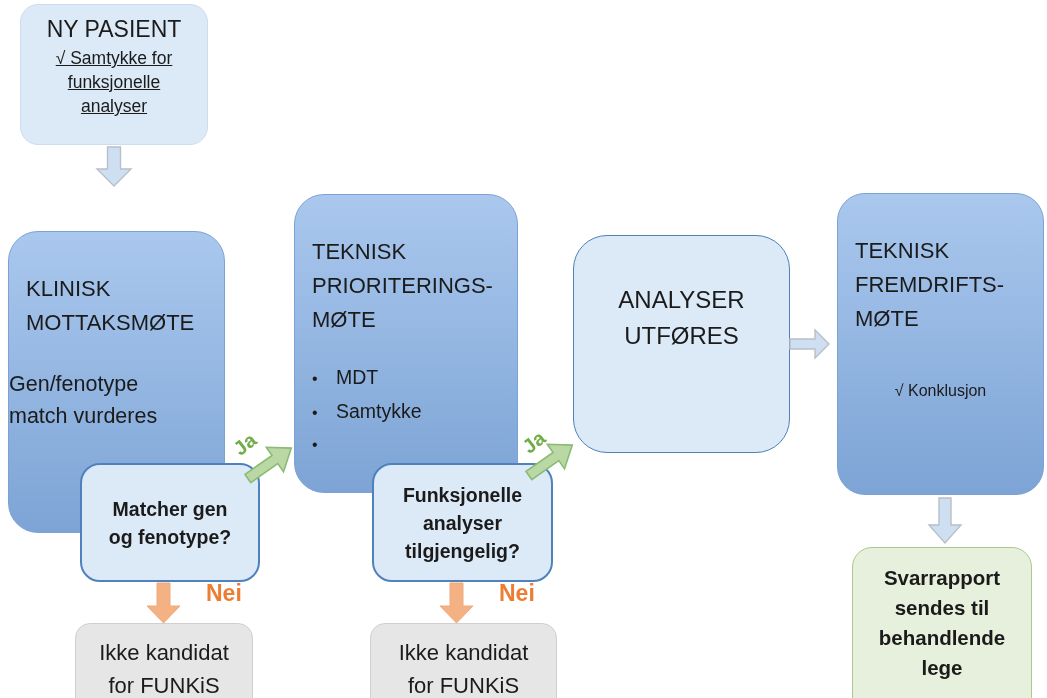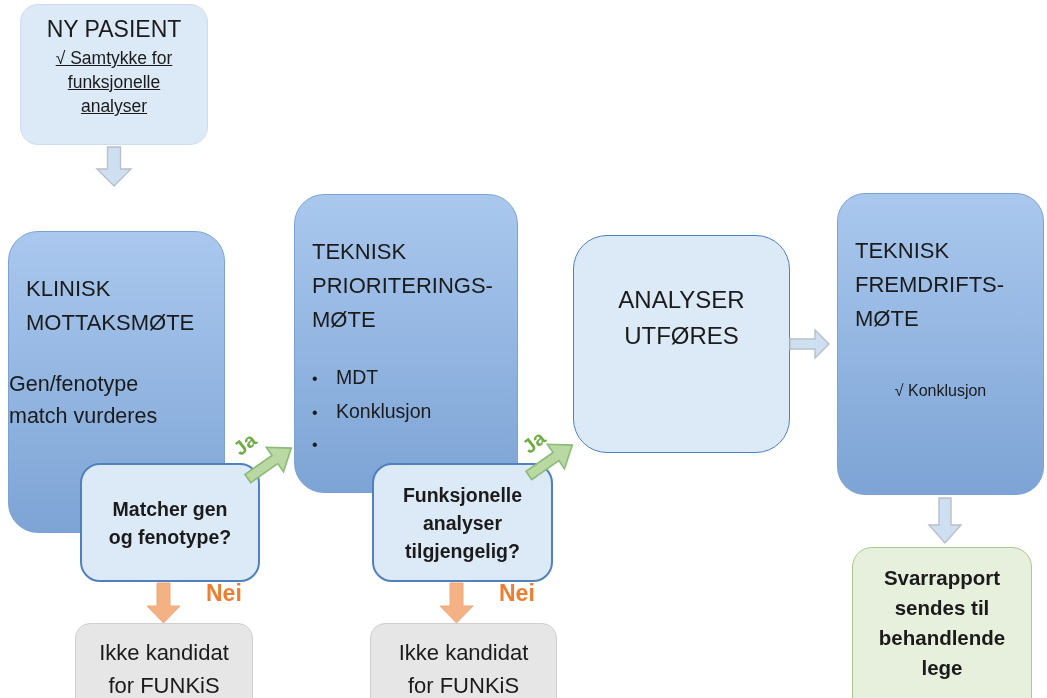--- a/index.html
+++ b/index.html
@@ -101,21 +101,21 @@
     <div class="box-title">TEKNISK
 PRIORITERINGS-
 MØTE</div>
     <div class="bullets">
       <div class="bullet-row">
         <span class="bullet-dot">•</span>
         <span>MDT</span>
       </div>
       <div class="bullet-row">
         <span class="bullet-dot">•</span>
-        <span>Konklusjon</span>
+        <span>Samtykke</span>
       </div>
       <div class="bullet-row">
         <span class="bullet-dot">•</span>
       </div>
     </div>
   </div>
 
   <div class="abs outline-box" style="left:573px;top:235px;width:217px;height:218px;">
     <div class="analyser-text pre">ANALYSER
 UTFØRES</div>

